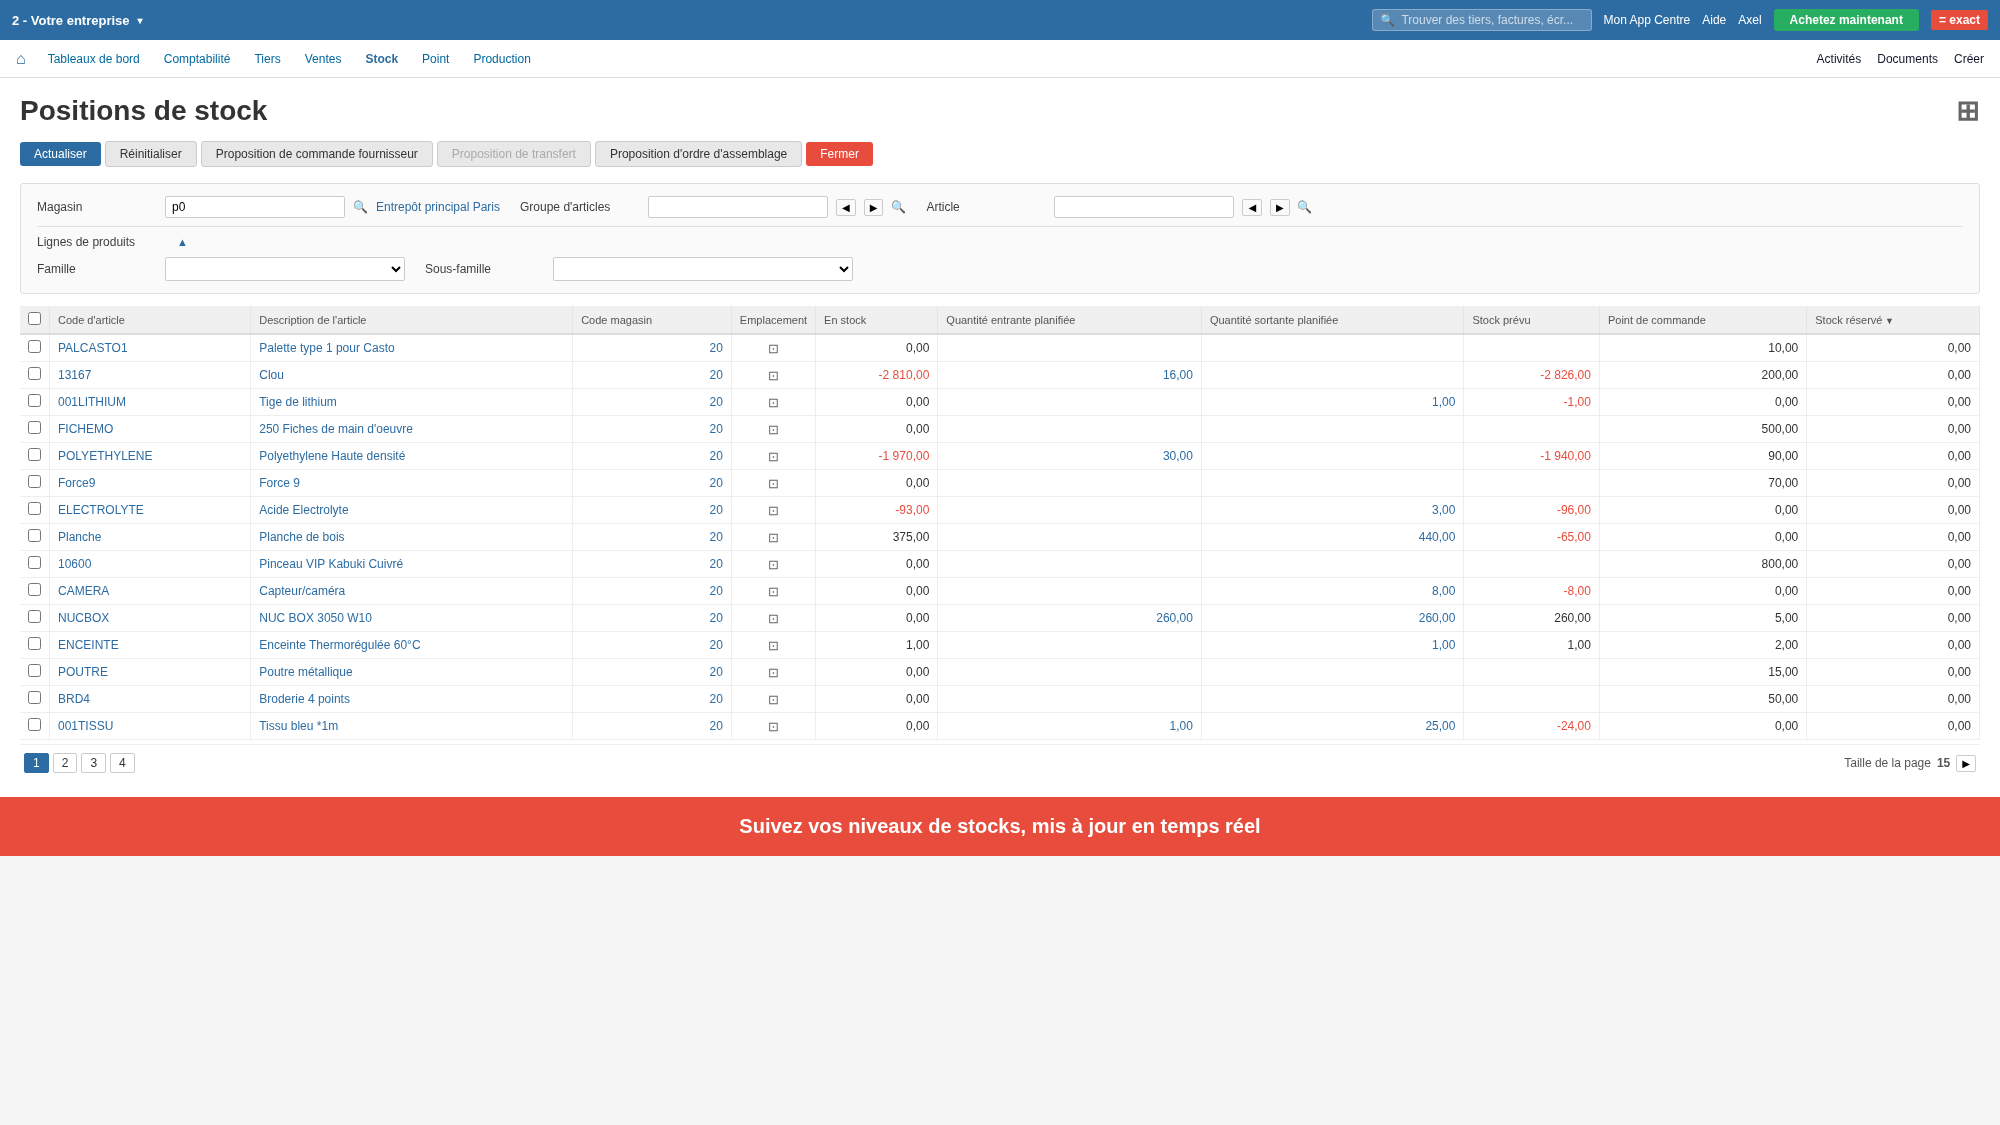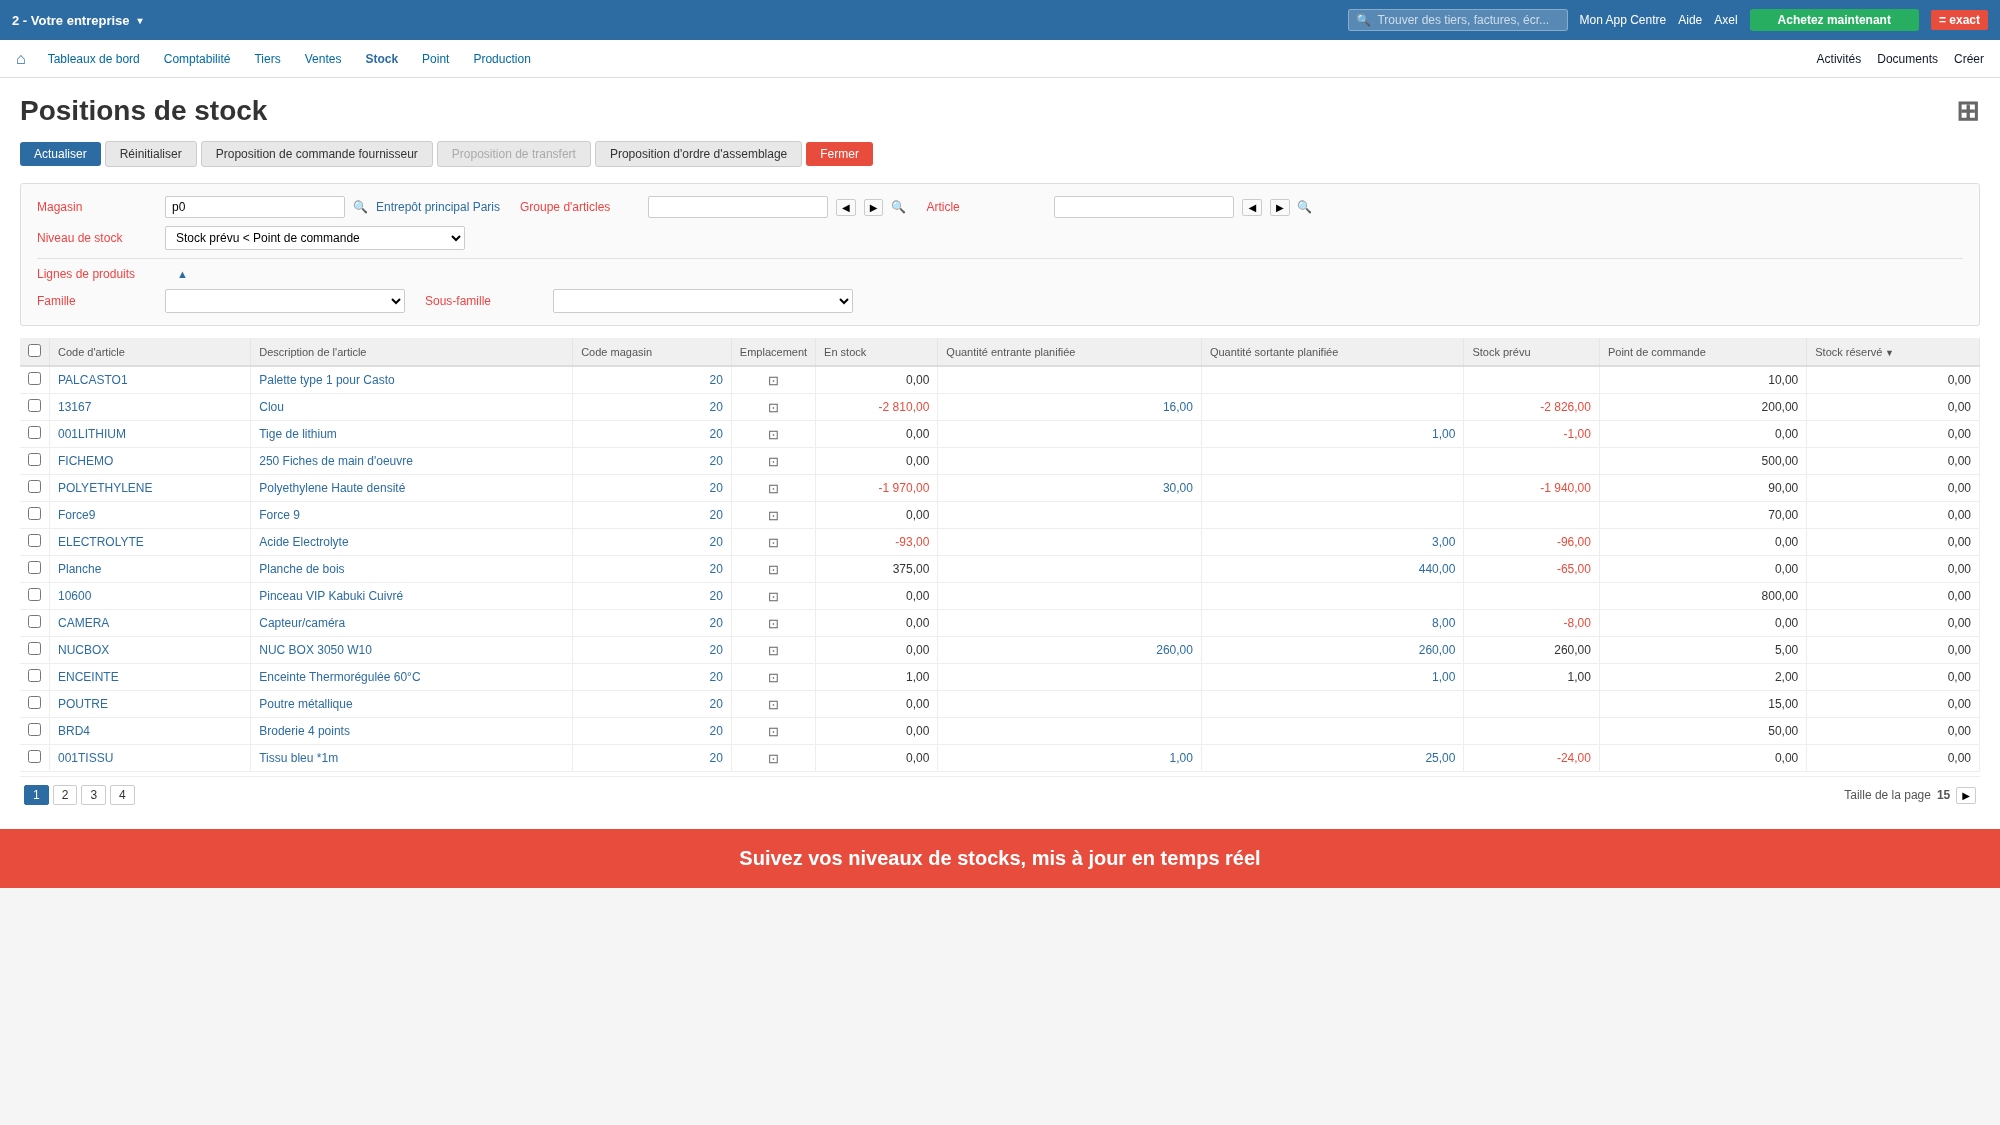--- a/index.html
+++ b/index.html
@@ -27,21 +27,21 @@
       width: 220px;
       display: flex; align-items: center; gap: 6px;
     }
     .search-bar input { background: transparent; border: none; outline: none; color: white; font-size: 12px; width: 180px; }
     .search-bar input::placeholder { color: rgba(255,255,255,0.7); }
     .btn-green {
       background: #27ae60;
       color: white;
       border: none;
       border-radius: 3px;
-      padding: 4px 28px;
+      padding: 4px 16px;
       font-size: 12px;
       cursor: pointer;
       font-weight: bold;
     }
     .exact-logo {
       background: #e74c3c;
       color: white;
       padding: 3px 8px;
       border-radius: 2px;
       font-weight: bold;
@@ -73,21 +73,21 @@
     .toolbar { display: flex; gap: 4px; margin-bottom: 16px; align-items: center; }
     .btn-primary { background: #2d6ca2; color: white; border: none; border-radius: 3px; padding: 5px 14px; font-size: 12px; cursor: pointer; }
     .btn-secondary { background: #e8e8e8; color: #333; border: 1px solid #ccc; border-radius: 3px; padding: 5px 14px; font-size: 12px; cursor: pointer; }
     .btn-secondary:disabled { color: #aaa; }
     .btn-danger { background: #e74c3c; color: white; border: none; border-radius: 3px; padding: 5px 14px; font-size: 12px; cursor: pointer; }
 
     
     .filter-section { border: 1px solid #ddd; border-radius: 3px; padding: 12px 16px; margin-bottom: 12px; background: #fafafa; }
     .filter-row { display: flex; align-items: center; margin-bottom: 8px; gap: 20px; }
     .filter-row:last-child { margin-bottom: 0; }
-    .filter-label { font-size: 12px; color: #ef4444; width: 120px; flex-shrink: 0; }
+    .filter-label { font-size: 12px; color: #404040; width: 120px; flex-shrink: 0; }
     .filter-input { border: 1px solid #ccc; border-radius: 2px; padding: 3px 6px; font-size: 12px; width: 180px; }
     .filter-select { border: 1px solid #ccc; border-radius: 2px; padding: 3px 6px; font-size: 12px; width: 240px; background: white; }
     .filter-select-wide { border: 1px solid #ccc; border-radius: 2px; padding: 3px 6px; font-size: 12px; width: 300px; background: white; }
     .filter-nav-btn { background: none; border: 1px solid #ccc; padding: 2px 5px; cursor: pointer; font-size: 10px; border-radius: 2px; }
     .filter-search-icon { color: #666; cursor: pointer; }
     .collapse-btn { background: none; border: none; cursor: pointer; color: #2d6ca2; font-size: 11px; }
     .section-divider { border: none; border-top: 1px solid #e0e0e0; margin: 8px 0; }
     .link-style { color: #2d6ca2; text-decoration: none; font-size: 12px; }
 
     
@@ -202,29 +202,20 @@
       </div>
       <div class="field-group">
         <span class="filter-label">Article</span>
         <input class="filter-input" type="text" style="">
         <button class="filter-nav-btn">◀</button>
         <button class="filter-nav-btn">▶</button>
         <span class="filter-search-icon">🔍</span>
       </div>
     </div>
 
-    <div class="filter-row">
-      <div class="field-group">
-        <span class="filter-label">Niveau de stock</span>
-        <select class="filter-select-wide">
-          <option>Stock prévu &lt; Point de commande</option>
-          <option>Tous</option>
-        </select>
-      </div>
-    </div>
     <hr class="section-divider">
 
     <div class="filter-row">
       <span class="filter-label">Lignes de produits</span>
       <button class="collapse-btn">▲</button>
     </div>
 
     <div class="filter-row">
       <div class="field-group">
         <span class="filter-label">Famille</span>

